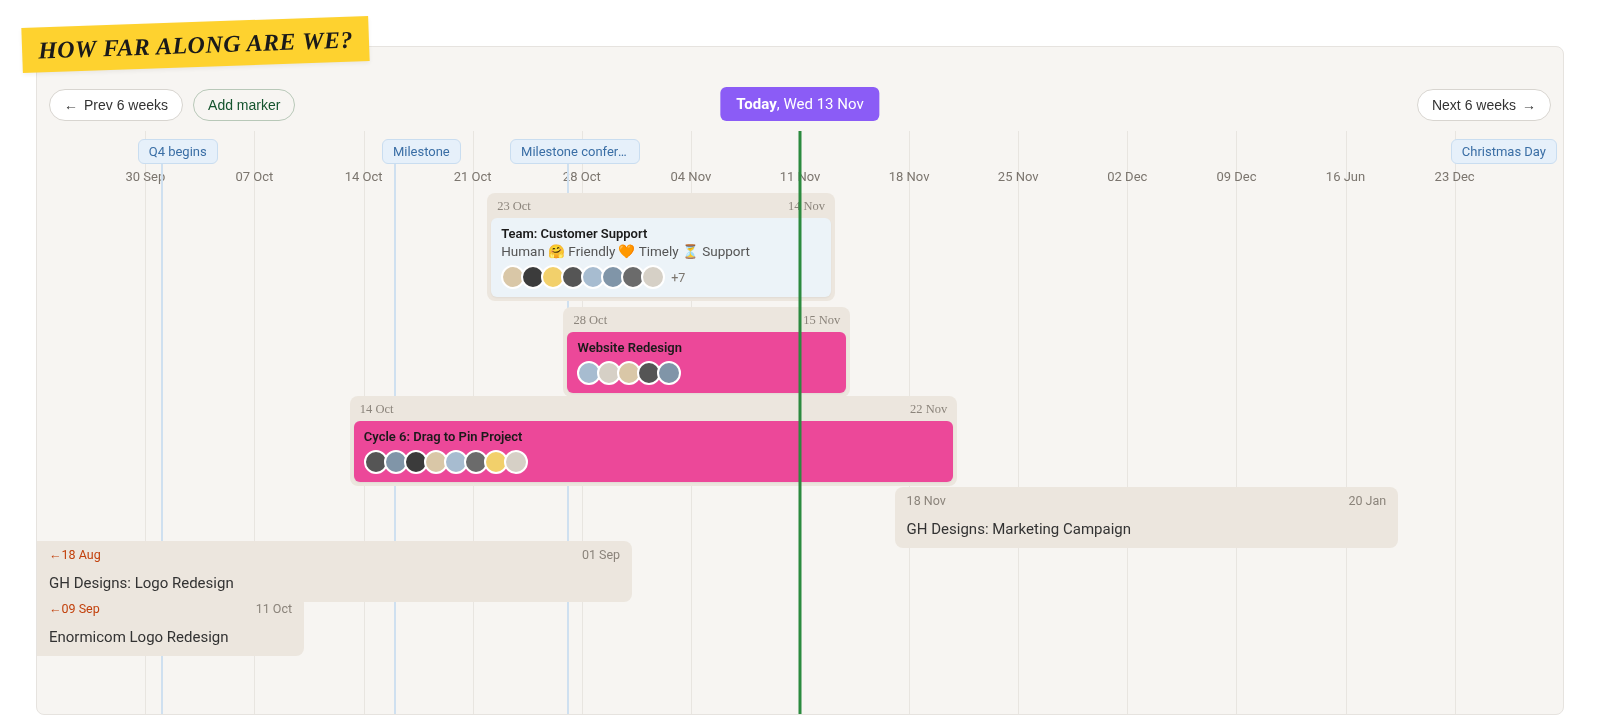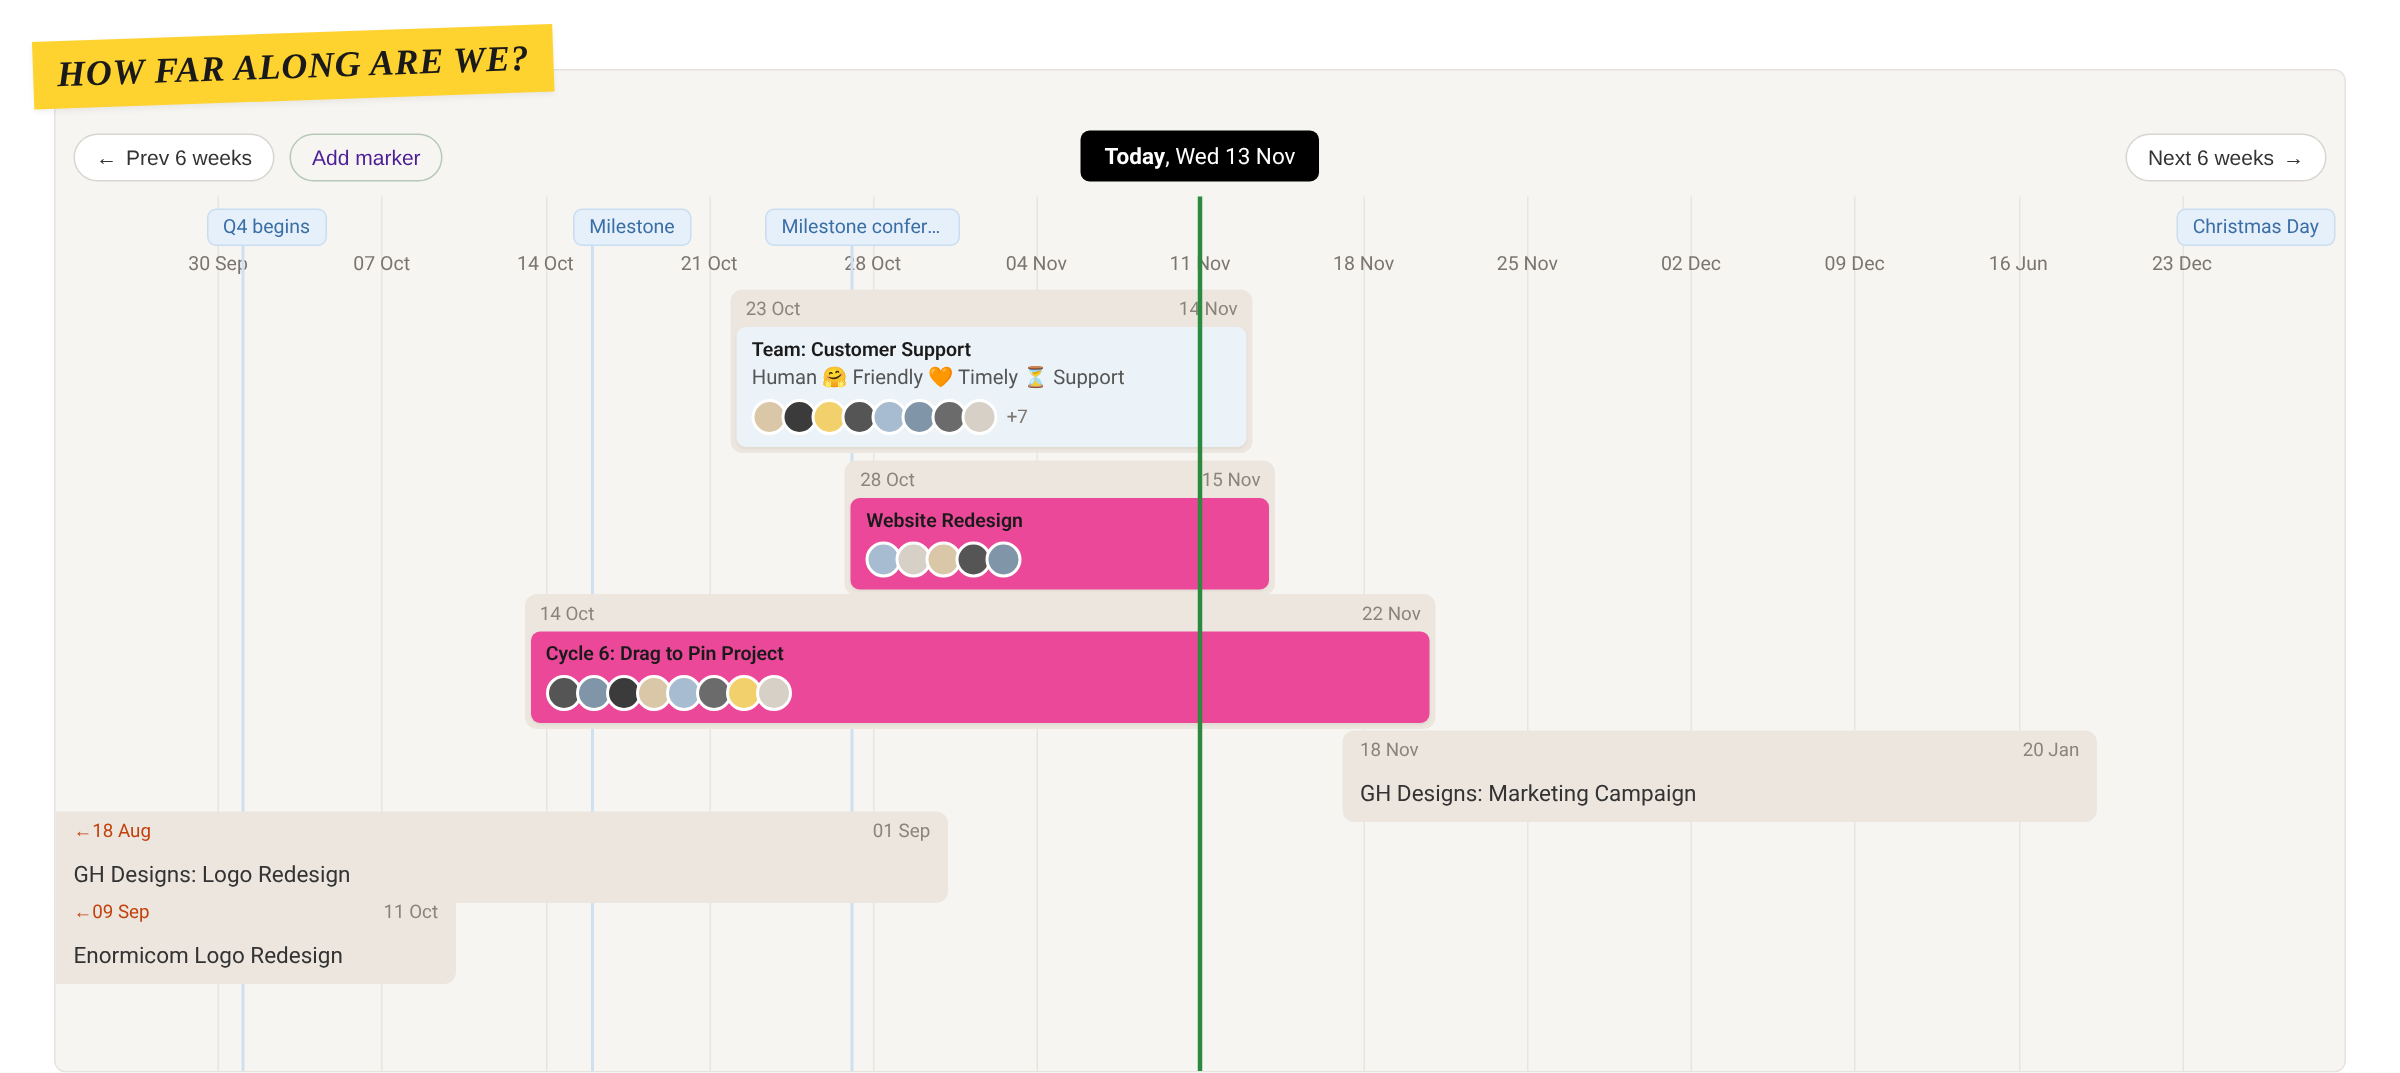--- a/index.html
+++ b/index.html
@@ -59,31 +59,31 @@
     border-radius: 18px;
     font-size: 14px;
     cursor: pointer;
     background: #fff;
     border: 1px solid #d8d5d0;
     color: #333;
   }
   .btn-outline-muted {
     background: transparent;
     border: 1px solid #b8c8b8;
-    color: #4c1d95;
+    color: #14532d;
   }
   .btn .arr { font-size: 14px; line-height: 1; }
   .toolbar-left { display:flex; gap:10px; }
   .toolbar-right { margin-left: auto; }
   .today-pill {
     position: absolute;
     top: 40px;
     left: 50%;
     transform: translateX(-50%);
-    background: #000000;
+    background: #8b5cf6;
     color: #fff;
     font-size: 15px;
     padding: 8px 16px;
     border-radius: 6px;
     z-index: 15;
     white-space: nowrap;
   }
   .today-pill b { font-weight: 700; }
   .timeline-area {
     position: absolute;
@@ -146,20 +146,21 @@
     color: #6b645c;
     cursor: pointer;
   }
   .bar.simple { padding: 4px 10px; }
   .bar .bar-dates {
     display: flex;
     justify-content: space-between;
     padding: 6px 10px 4px 10px;
     font-size: 12.5px;
     color: #8b847b;
+    font-family: Liberation Serif, serif;
   }
   .bar .bar-inner {
     background: #ec4899;
     margin: 0 4px 4px 4px;
     border-radius: 6px;
     padding: 8px 10px 8px 10px;
     color: #1a1a1a;
     box-shadow: 0 1px 2px rgba(0,0,0,0.05);
   }
   .bar .bar-inner.muted { background: #ecf3f8; }

